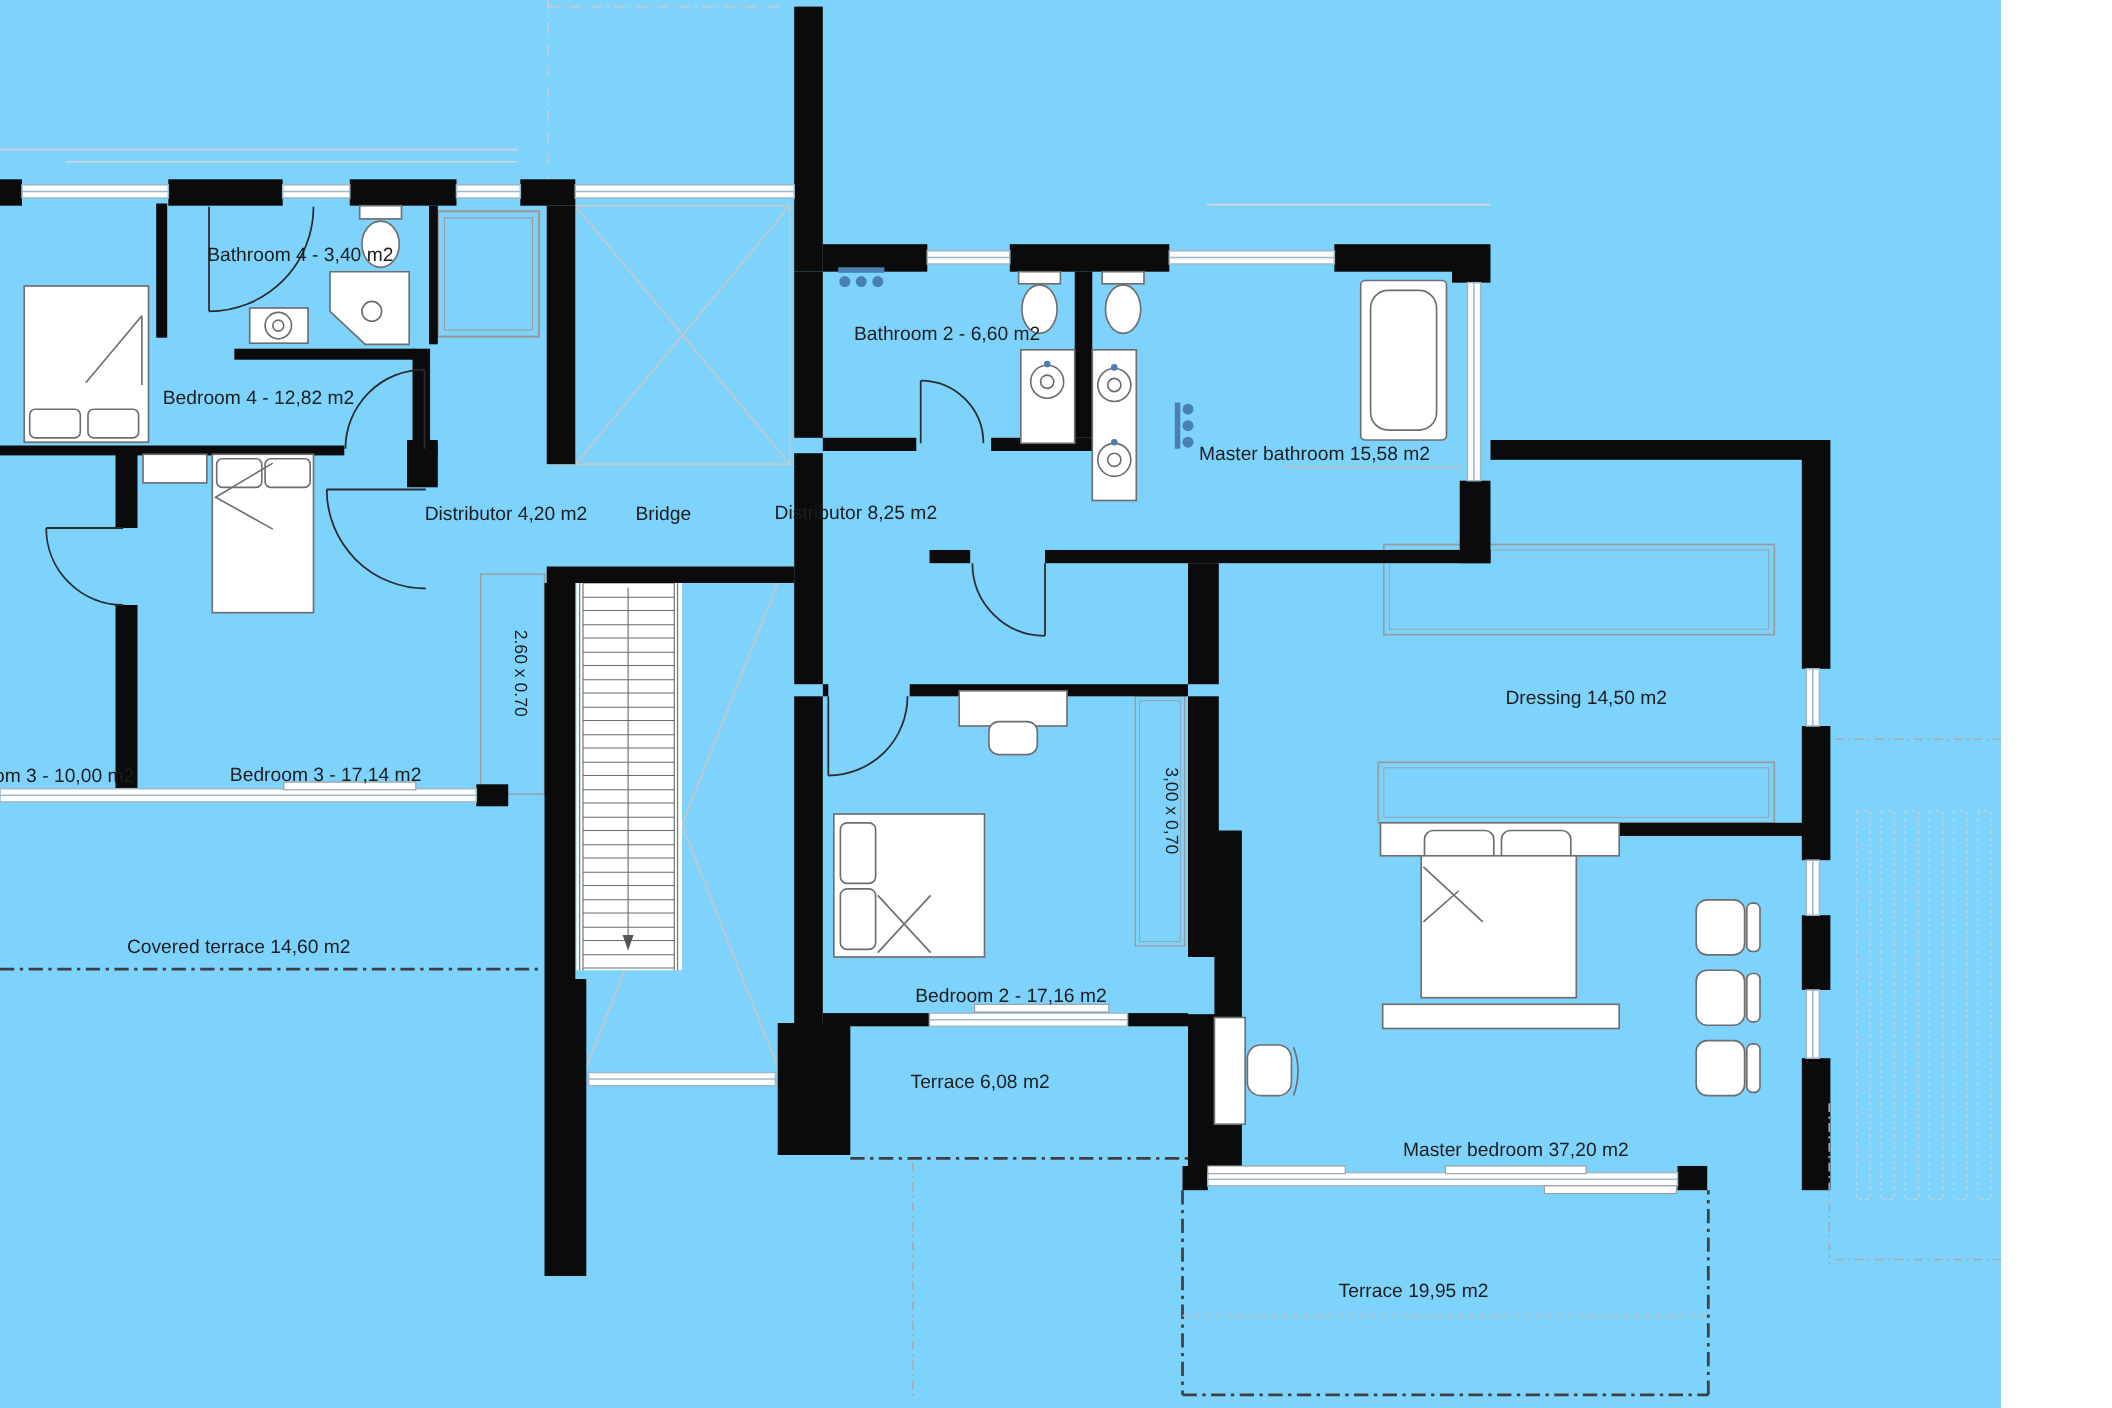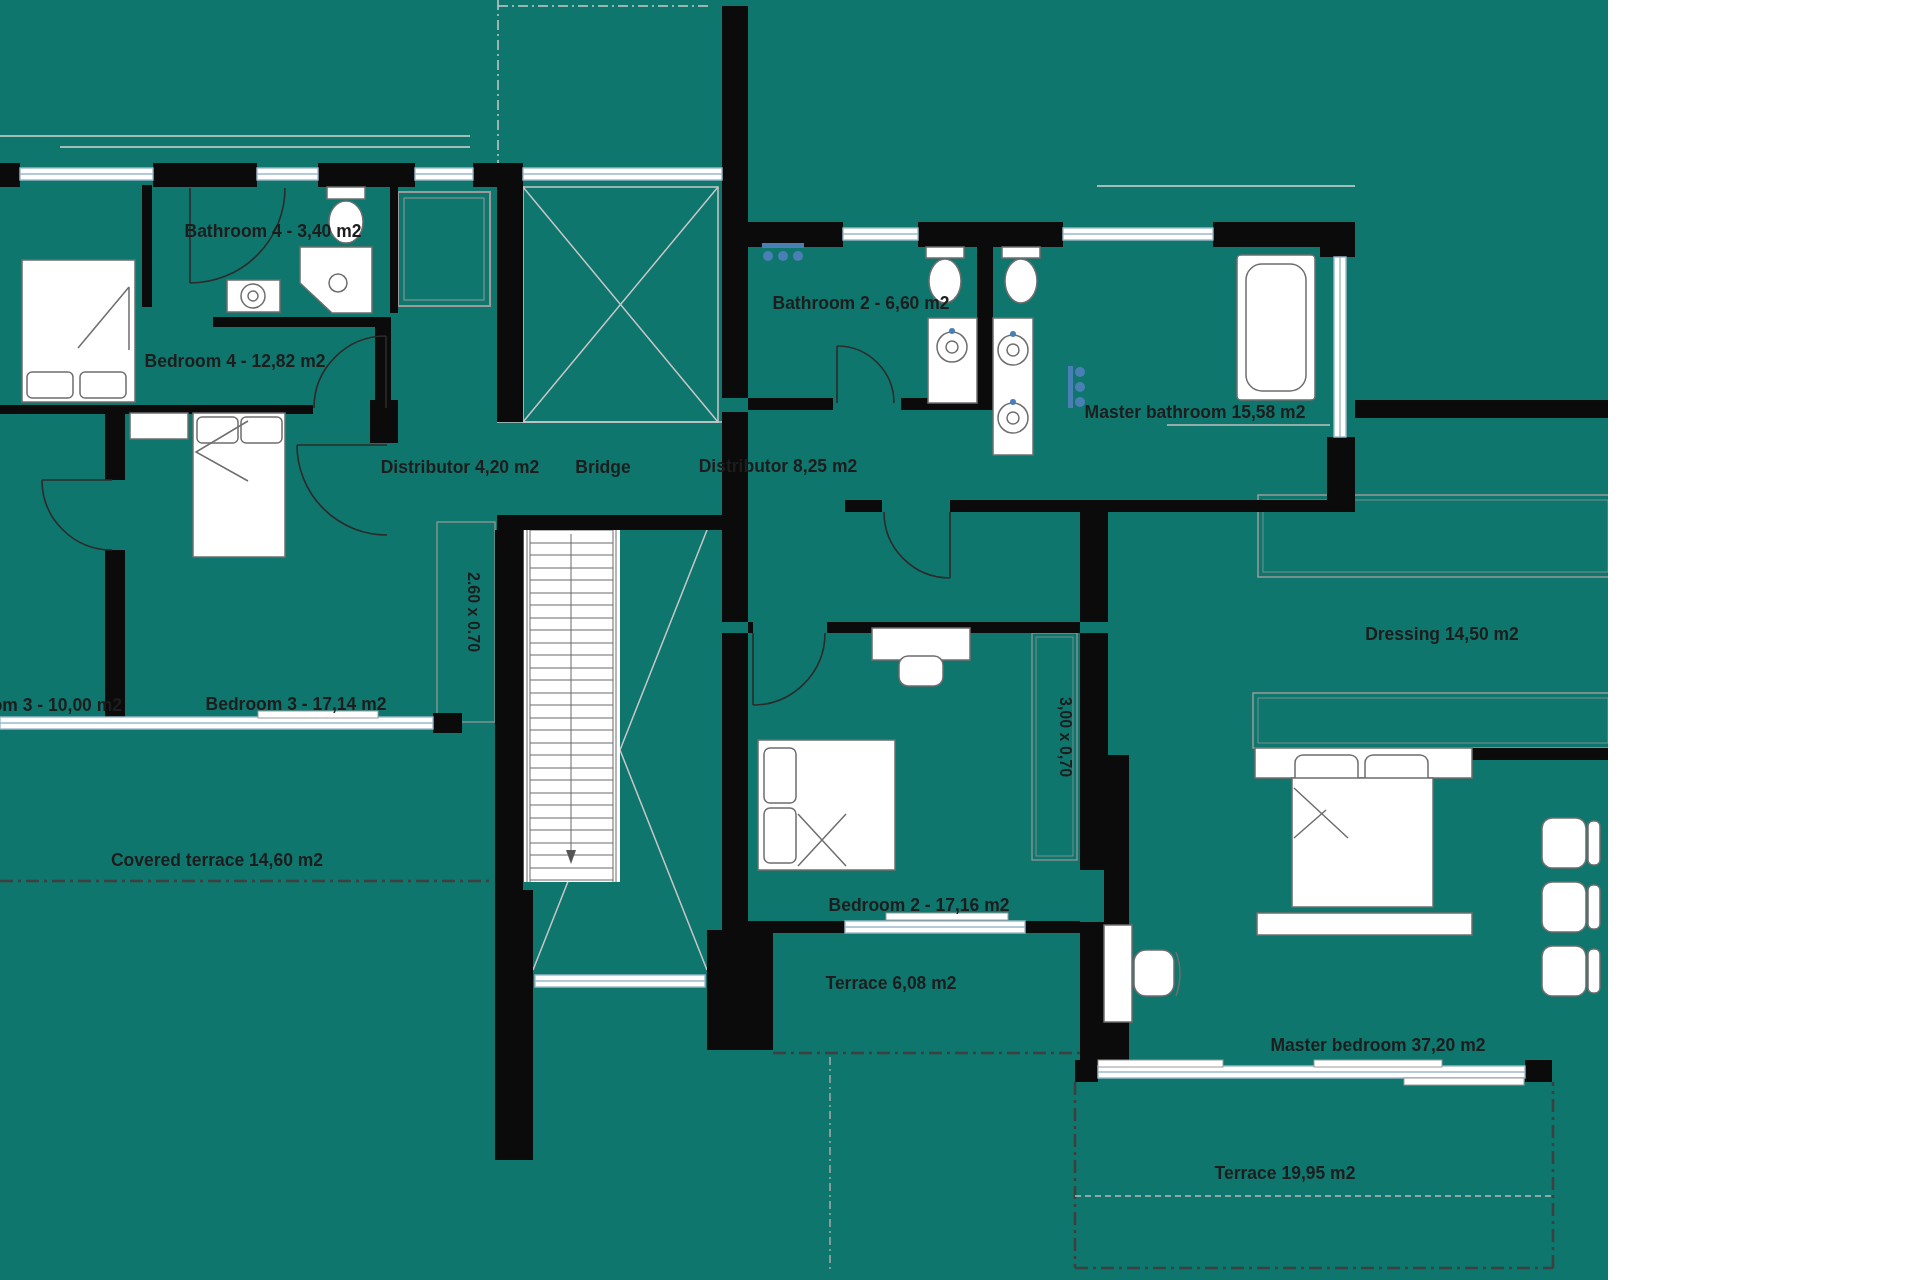--- a/index.html
+++ b/index.html
@@ -1,16 +1,16 @@
 <!DOCTYPE html>
 <html><head>
 <meta charset="utf-8">
 <style>
   html,body{margin:0;padding:0;background:#ffffff;}
-  .plan-wrap{width:1608px;height:1280px;background:#0f766e;overflow:hidden;position:relative;font-weight:bold;}
+  .plan-wrap{width:1819px;height:1280px;background:#7dd3fc;overflow:hidden;position:relative;}
   svg{display:block;}
   text{font-family:"Liberation Sans","DejaVu Sans",sans-serif;font-size:17.5px;}
   .vtext{font-size:16px;}
 </style>
 </head>
 <body>
 
 <div class="plan-wrap">
 <svg width="1920" height="1280" viewBox="0 0 1920 1280" xmlns="http://www.w3.org/2000/svg">
 

